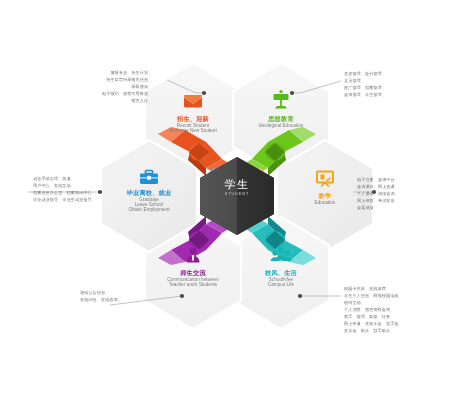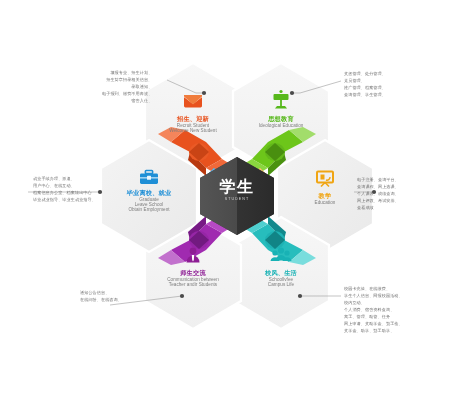--- a/index.html
+++ b/index.html
@@ -72,22 +72,22 @@
     left: 237px;
     top: 179px;
     width: 80px;
     margin-left: -40px;
     text-align: center;
     pointer-events: none;
   }
   .center-cn {
     display: block;
     color: #ffffff;
-    font-size: 16px;
-    font-weight: bold;
+    font-size: 11px;
+    font-weight: normal;
     letter-spacing: 1.5px;
     line-height: 1;
   }
   .center-en {
     display: block;
     color: #d8d8d8;
     font-size: 3.6px;
     letter-spacing: 1.1px;
     margin-top: 2px;
   }

